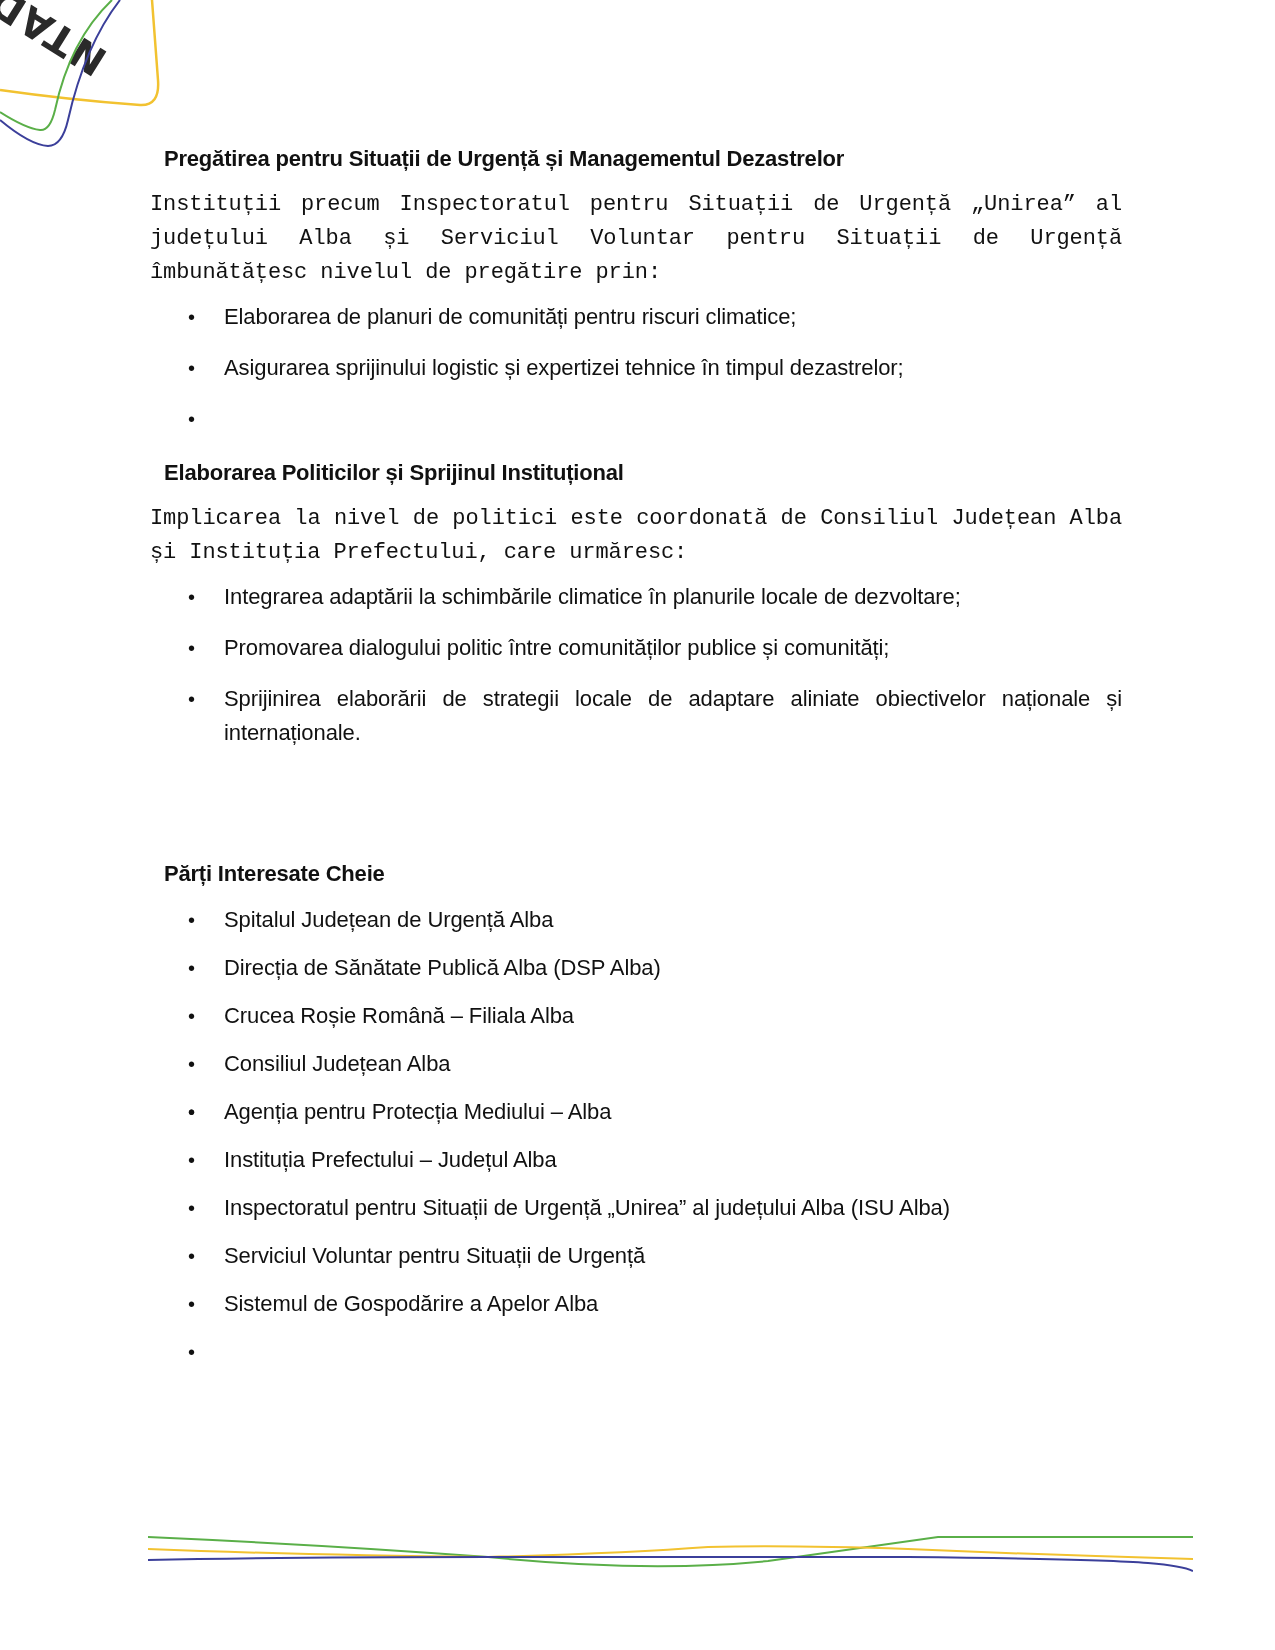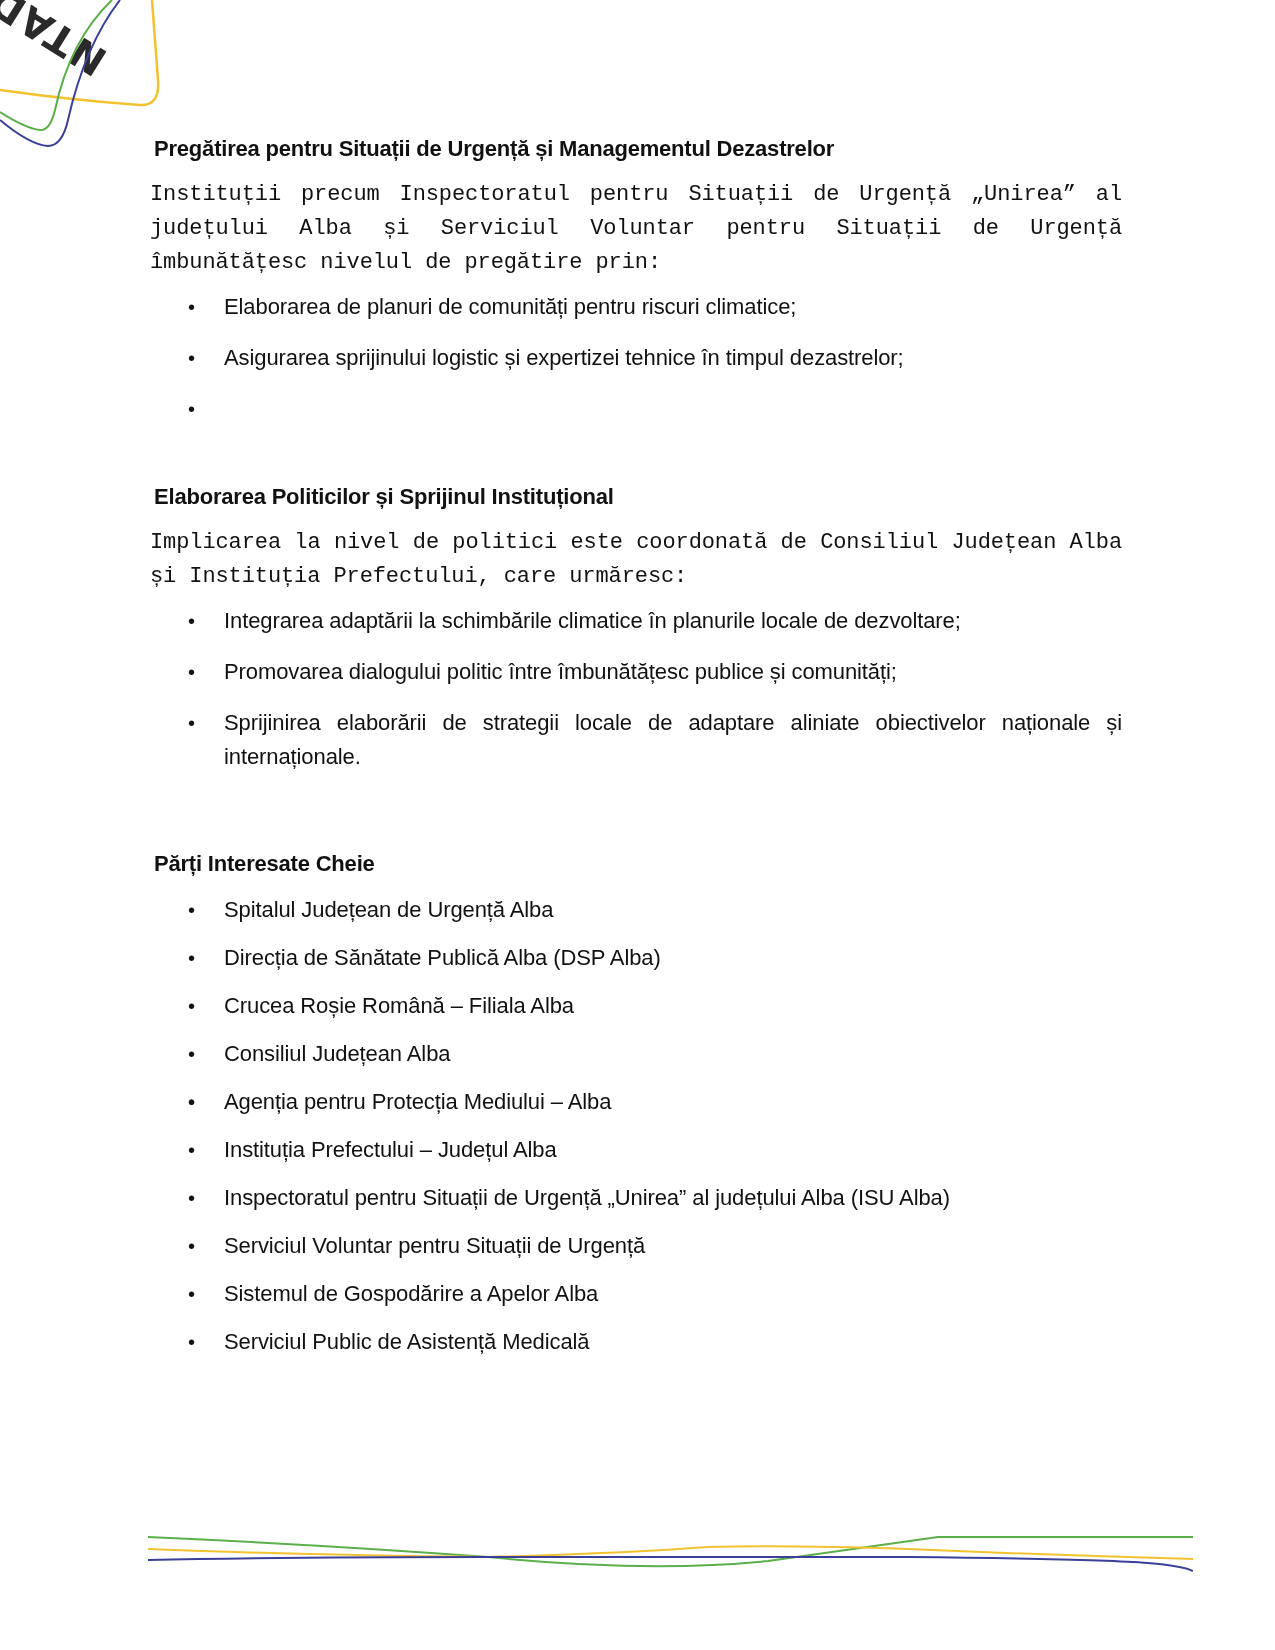--- a/index.html
+++ b/index.html
@@ -10,38 +10,38 @@
   }
   .logo-corner { position: absolute; left: 0; top: 0; width: 170px; height: 150px; }
   .logo-text {
     position: absolute; left: -18px; top: 8px;
     font-family: "DejaVu Sans", sans-serif; font-weight: bold;
     font-size: 40px; color: #2a2a2a; letter-spacing: 2px;
     transform: rotate(212deg); transform-origin: 50% 50%;
     white-space: nowrap;
   }
   .section-title {
-    font-weight: bold; font-size: 22px; line-height: 30px; margin: 4px;
+    font-weight: bold; font-size: 22px; line-height: 30px; margin: 14px;
     letter-spacing: -0.2px;
   }
   .para {
     font-size: 22px; line-height: 34px; margin: 14px 0 0 0; text-align: justify;
     letter-spacing: -0.1px;
     font-family: Liberation Mono, monospace;
   }
   ul.bullets { list-style: none; margin: 10px 0 0 0; padding: 0; }
   ul.bullets li {
     position: relative; padding-left: 74px; font-size: 22px; line-height: 34px;
     margin-bottom: 17px; text-align: justify; letter-spacing: -0.1px;
   }
   ul.bullets li .bullet {
     position: absolute; left: 38px; top: 0; font-size: 20px;
   }
   .sec1 { top: 130px; }
-  .sec2 { top: 478px; }
+  .sec2 { top: 444px; }
   .sec3 { top: 845px; }
   .section { position: absolute; left: 150px; width: 972px; }
   .footer-deco { position: absolute; left: 148px; top: 1525px; width: 1045px; height: 50px; }
 </style>
 </head>
 <body>
 
 <div class="logo-corner">
   <div class="logo-text">NTAD</div>
   <svg width="170" height="150" viewBox="0 0 170 150" style="position:absolute;left:0;top:0;">
@@ -59,39 +59,39 @@
     <li><span class="bullet">•</span><span>Asigurarea sprijinului logistic și expertizei tehnice în timpul dezastrelor;</span></li>
     <li><span class="bullet">•</span></li>
   </ul>
 </div>
 
 <div class="section sec2">
   <h2 class="section-title">Elaborarea Politicilor și Sprijinul Instituțional</h2>
   <p class="para">Implicarea la nivel de politici este coordonată de Consiliul Județean Alba și Instituția Prefectului, care urmăresc:</p>
   <ul class="bullets">
     <li><span class="bullet">•</span><span>Integrarea adaptării la schimbările climatice în planurile locale de dezvoltare;</span></li>
-    <li><span class="bullet">•</span><span>Promovarea dialogului politic între îmbunătățesc publice și comunități;</span></li>
+    <li><span class="bullet">•</span><span>Promovarea dialogului politic între comunităților publice și comunități;</span></li>
     <li><span class="bullet">•</span><span>Sprijinirea elaborării de strategii locale de adaptare aliniate obiectivelor naționale și internaționale.</span></li>
   </ul>
 </div>
 
 <div class="section sec3">
   <h2 class="section-title">Părți Interesate Cheie</h2>
   <ul class="bullets" style="margin-top:14px;">
     <li style="margin-bottom:14px;"><span class="bullet">•</span><span>Spitalul Județean de Urgență Alba</span></li>
     <li style="margin-bottom:14px;"><span class="bullet">•</span><span>Direcția de Sănătate Publică Alba (DSP Alba)</span></li>
     <li style="margin-bottom:14px;"><span class="bullet">•</span><span>Crucea Roșie Română – Filiala Alba</span></li>
     <li style="margin-bottom:14px;"><span class="bullet">•</span><span>Consiliul Județean Alba</span></li>
     <li style="margin-bottom:14px;"><span class="bullet">•</span></li>
     <li style="margin-bottom:14px;"><span class="bullet">•</span><span>Agenția pentru Protecția Mediului – Alba</span></li>
     <li style="margin-bottom:14px;"><span class="bullet">•</span><span>Instituția Prefectului – Județul Alba</span></li>
     <li style="margin-bottom:14px;"><span class="bullet">•</span><span>Inspectoratul pentru Situații de Urgență „Unirea” al județului Alba (ISU Alba)</span></li>
     <li style="margin-bottom:14px;"><span class="bullet">•</span><span>Serviciul Voluntar pentru Situații de Urgență</span></li>
     <li style="margin-bottom:14px;"><span class="bullet">•</span><span>Sistemul de Gospodărire a Apelor Alba</span></li>
-    <li style="margin-bottom:14px;"><span class="bullet">•</span><span>Serviciul Public de Asistență Medicală</span></li>
+    <li style="margin-bottom:14px;"><span class="bullet">•</span></li>
   </ul>
 </div>
 
 <svg class="footer-deco" viewBox="0 0 1045 50">
   <path d="M0,12 Q180,20 340,32 Q500,48 620,36 Q720,22 790,12 L1045,12" fill="none" stroke="#5aaf48" stroke-width="2"></path>
   <path d="M0,24 Q150,30 340,32 Q480,28 560,22 Q640,20 760,24 Q900,30 1045,34" fill="none" stroke="#f2c230" stroke-width="2"></path>
   <path d="M0,35 Q120,32 340,32 L760,32 Q950,34 1000,38 Q1035,41 1045,46" fill="none" stroke="#3b3f9a" stroke-width="2"></path>
 </svg>
 
 </body></html>

